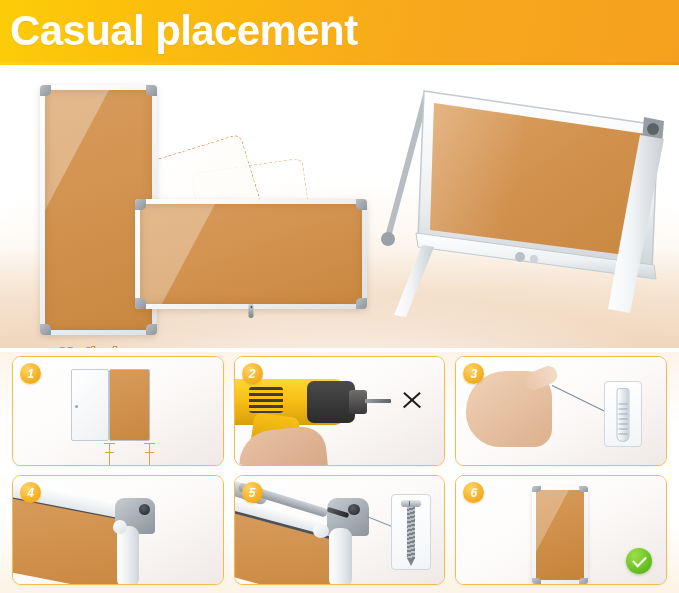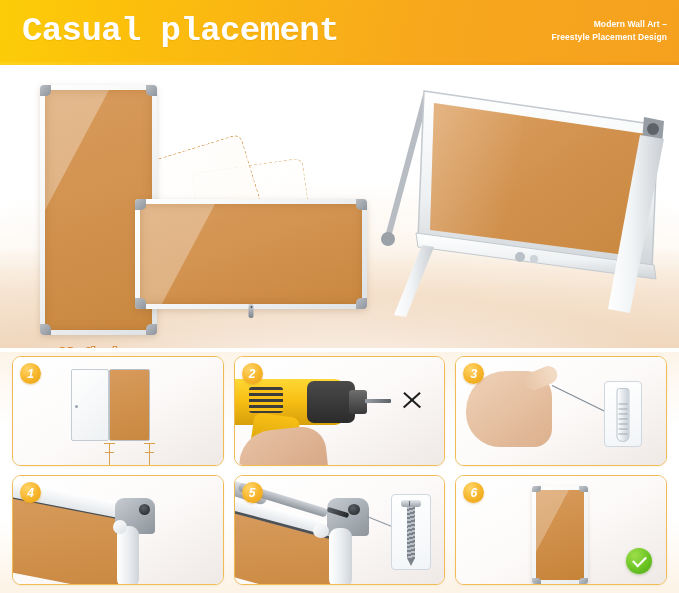--- a/index.html
+++ b/index.html
@@ -11,27 +11,26 @@
   }
 
   
   .header {
     position:absolute; left:0; top:0; width:679px; height:62px;
     background:linear-gradient(100deg,#fccd08 0%,#fcc00b 18%,#fab513 38%,#f7a81c 62%,#f5a11f 100%);
     display:flex; align-items:center; justify-content:space-between;
   }
   .header-title {
     color:#ffffff;
-    font-size:34px;
+    font-size:42px;
     font-weight:bold;
     letter-spacing:-0.6px;
-    padding-left:22px;
+    padding-left:10px;
     line-height:1;
     text-shadow:0 1px 1px rgba(180,120,0,.18);
-    font-family:Liberation Mono, monospace;
   }
   .header-sub {
     color:#ffffff;
     font-size:8.5px;
     font-weight:bold;
     text-align:right;
     line-height:1.55;
     padding-right:12px;
     letter-spacing:.1px;
   }
@@ -267,24 +266,20 @@
     display:flex; align-items:center; justify-content:center;
     box-shadow:0 1px 3px rgba(60,120,20,.35); }
   .check:after { content:""; width:11px; height:6px; border-left:2.6px solid #fff; border-bottom:2.6px solid #fff;
     transform:rotate(-45deg); margin-top:-3px; }
 </style>
 </head>
 <body>
 
 <div class="header">
   <div class="header-title">Casual placement</div>
-  <div class="header-sub">
-    <div>Modern Wall Art –</div>
-    <div>Freestyle Placement Design</div>
-  </div>
 </div>
 <div class="header-underline"></div>
 
 <div class="hero">
   <div class="hero-floor"></div>
   <div class="hero-glow"></div>
 
   <div class="ghost ghost-b"></div>
   <div class="ghost ghost-a"></div>
 

